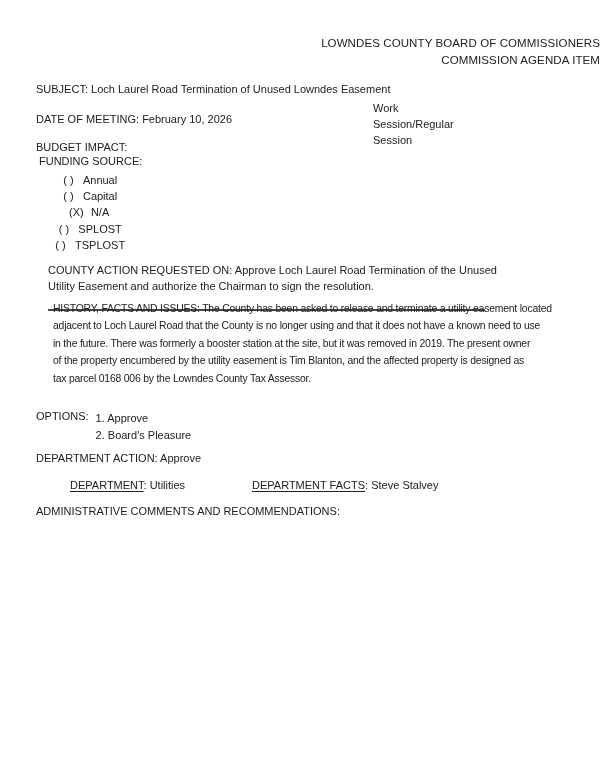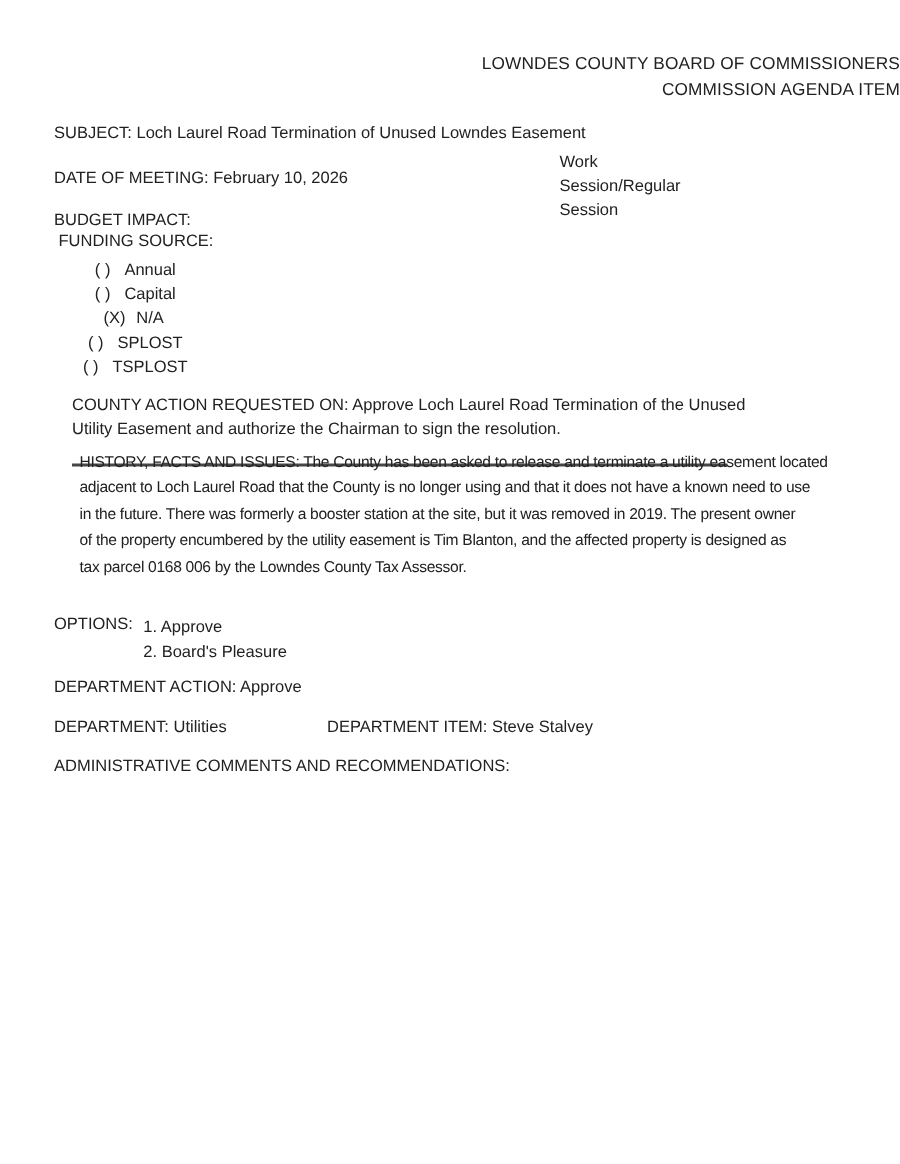--- a/index.html
+++ b/index.html
@@ -38,21 +38,21 @@
     left:53px;top:300px;width:540px;
     font-size:10.4px;letter-spacing:-0.2px;
     line-height:17.4px;
   }
   .options{left:36px;top:410px;display:flex;align-items:flex-start;justify-content:space-between;}
   .opt-label{white-space:nowrap;}
   .opt-items{margin-left:7px;line-height:16.8px;white-space:nowrap;}
   .recommended{left:36px;top:452px;}
   .dept{left:36px;top:479px;width:530px;white-space:nowrap;}
   .dept-head{position:absolute;left:182px;top:0;white-space:nowrap;}
-  .u{text-underline-offset:2px;}
+  .u{text-decoration:underline;text-underline-offset:2px;margin-left:34px;}
   .admin{left:36px;top:505px;}
 </style>
 </head>
 <body>
 
 <div class="page">
 
   <div class="doc-title">
     <div>LOWNDES COUNTY BOARD OF COMMISSIONERS</div>
     <div>COMMISSION AGENDA ITEM</div>
@@ -105,19 +105,19 @@
       <div>1. Approve</div>
       <div>2. Board's Pleasure</div>
     </span>
   </div>
 
   <div class="abs recommended nowrap">DEPARTMENT ACTION: Approve</div>
 
   <div class="abs dept">
     <span class="u">DEPARTMENT</span><span>: Utilities</span>
     <span class="dept-head">
-      <span class="u">DEPARTMENT ITEM</span><span>: Steve Stalvey</span>
+      <span class="u">DEPARTMENT FACTS</span><span>: Steve Stalvey</span>
     </span>
   </div>
 
   <div class="abs admin nowrap">ADMINISTRATIVE COMMENTS AND RECOMMENDATIONS:</div>
 
 </div>
 
 </body></html>

